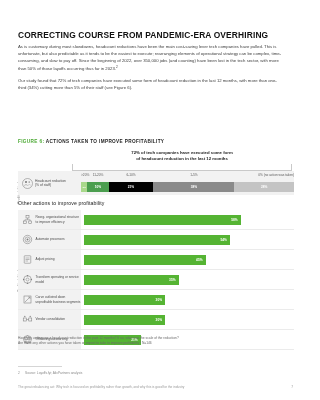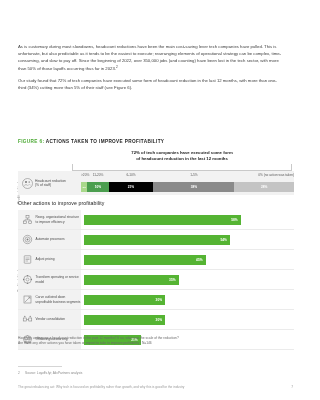--- a/index.html
+++ b/index.html
@@ -151,20 +151,21 @@
   }
   .pageno{
     position:absolute;right:16px;top:385px;font-size:3.2px;color:#9a9a9a;
   }
 </style>
 </head>
 <body>
 
 <div class="page">
 
+  <div class="title">CORRECTING COURSE FROM PANDEMIC-ERA OVERHIRING</div>
 
   <div class="para para1">
     <span>As is customary during most slowdowns, headcount reductions have been the main cost-saving lever tech companies have pulled. This is unfortunate, but also predictable as it tends to be the easiest to execute; rearranging elements of operational strategy can be complex, time-consuming, and slow to pay off. Since the beginning of 2022, over 350,000 jobs (and counting) have been lost in the tech sector, with more than 50% of those layoffs occurring thus far in 2023.</span><span class="sup">2</span>
   </div>
 
   <div class="para para2">Our study found that 72% of tech companies have executed some form of headcount reduction in the last 12 months, with more than one-third (34%) cutting more than 5% of their staff (see Figure 6).</div>
 
   <div class="fig-head">
     <span class="num">FIGURE 6:</span>
     <span class="cap">ACTIONS TAKEN TO IMPROVE PROFITABILITY</span>

